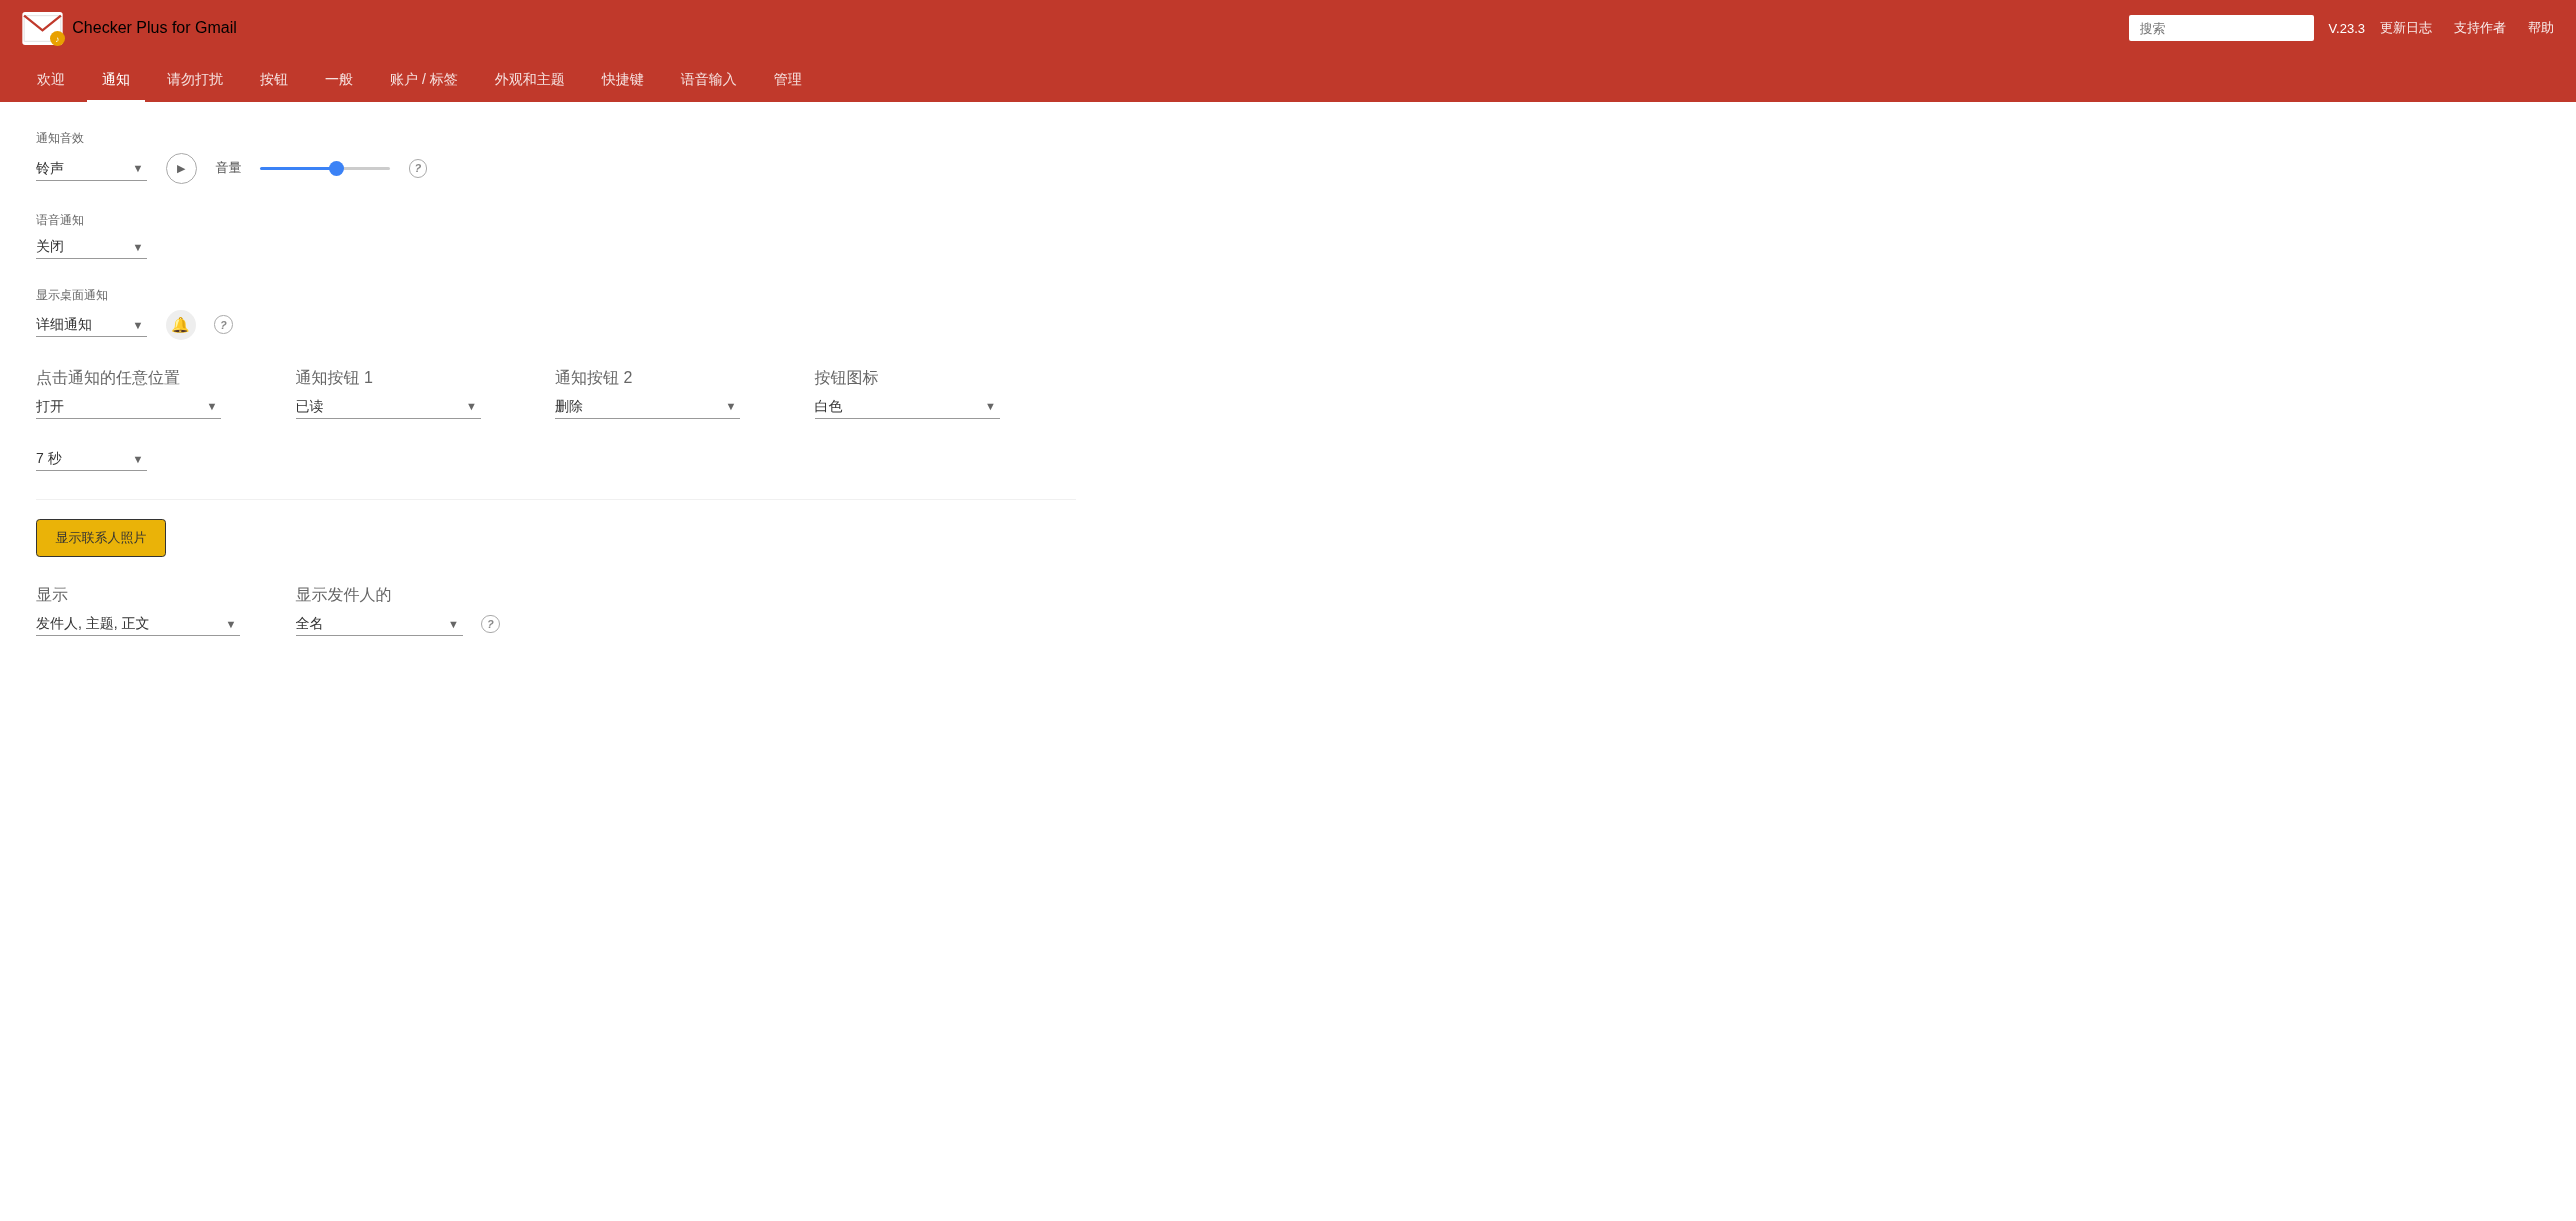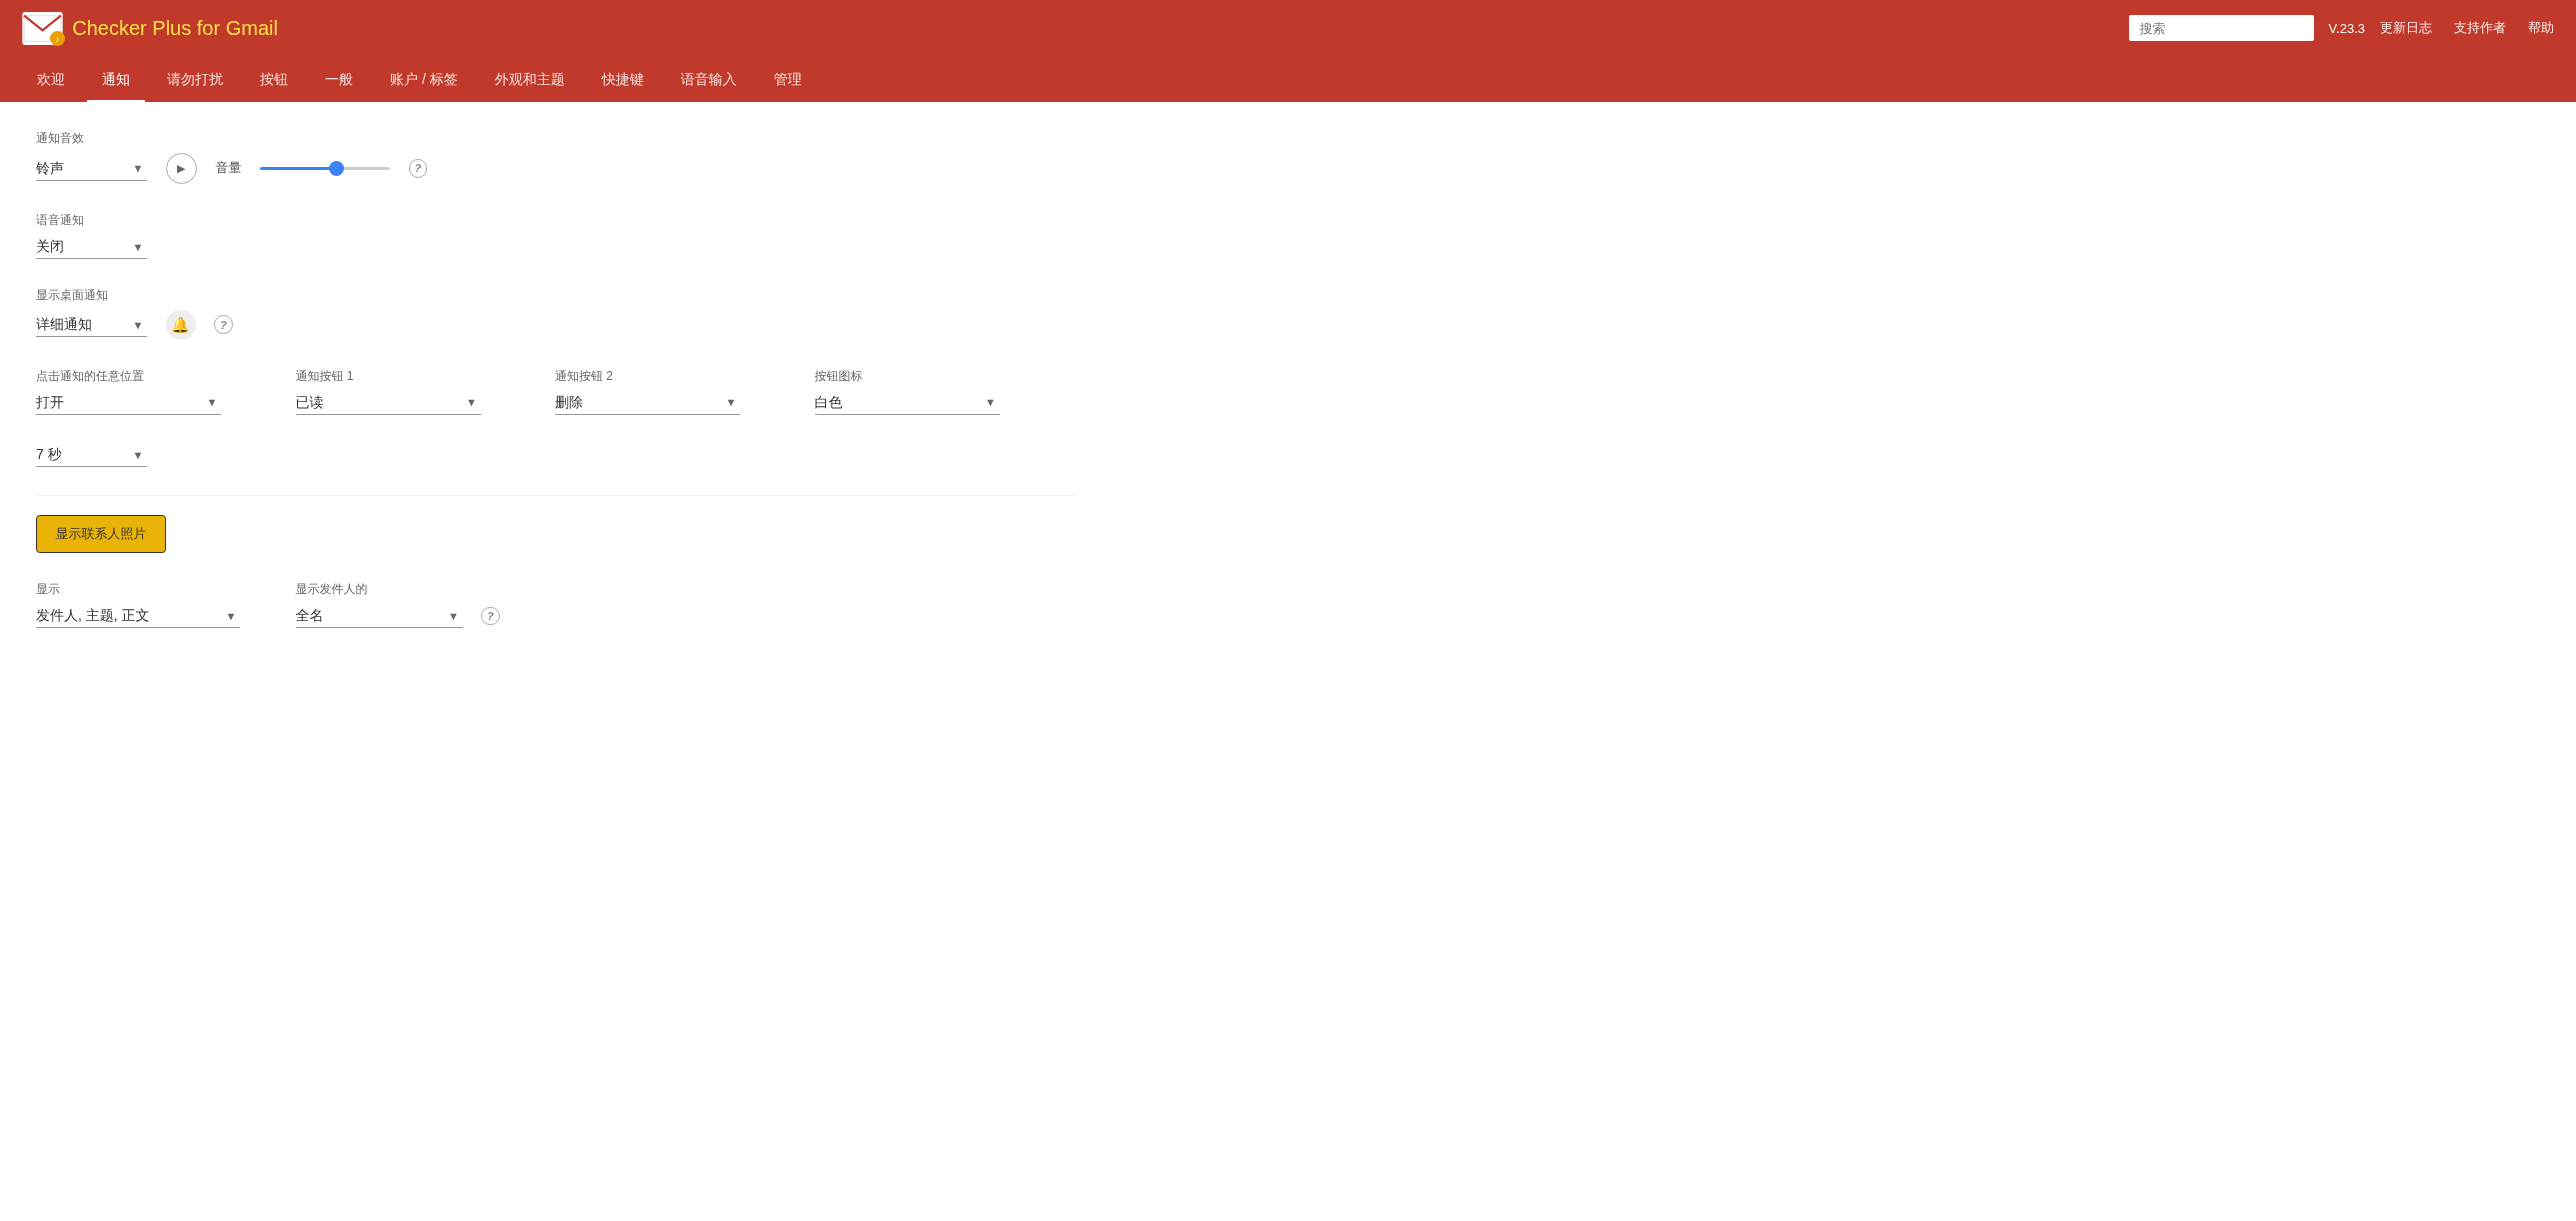--- a/index.html
+++ b/index.html
@@ -45,23 +45,23 @@
       border-radius: 50%;
       width: 15px;
       height: 15px;
       display: flex;
       align-items: center;
       justify-content: center;
       font-size: 8.3px;
       color: #fff;
     }
     .app-title {
-      font-size: 20px;
+      font-size: 16px;
       font-weight: 400;
-      color: #fde047;
+      color: #000000;
     }
     .header-search input {
       padding: 5.6px 11px;
       border-radius: 2px;
       border: none;
       font-size: 13px;
       width: 185px;
       outline: none;
     }
     .header-links {
@@ -224,21 +224,21 @@
       margin: 9.3px 0 18.5px 0;
     }
 
     
     .grid-4col {
       display: grid;
       grid-template-columns: 241px 241px 241px 241px;
       gap: 0 18.5px;
     }
     .col-item .section-label {
-      font-size: 12px;
+      font-size: 16px;
       color: #666;
       margin-bottom: 5.6px;
     }
 
     
     .outline-btn {
       border: 0.9px solid #333;
       background: #eab308;
       padding: 9.3px 18.5px;
       font-size: 13px;

